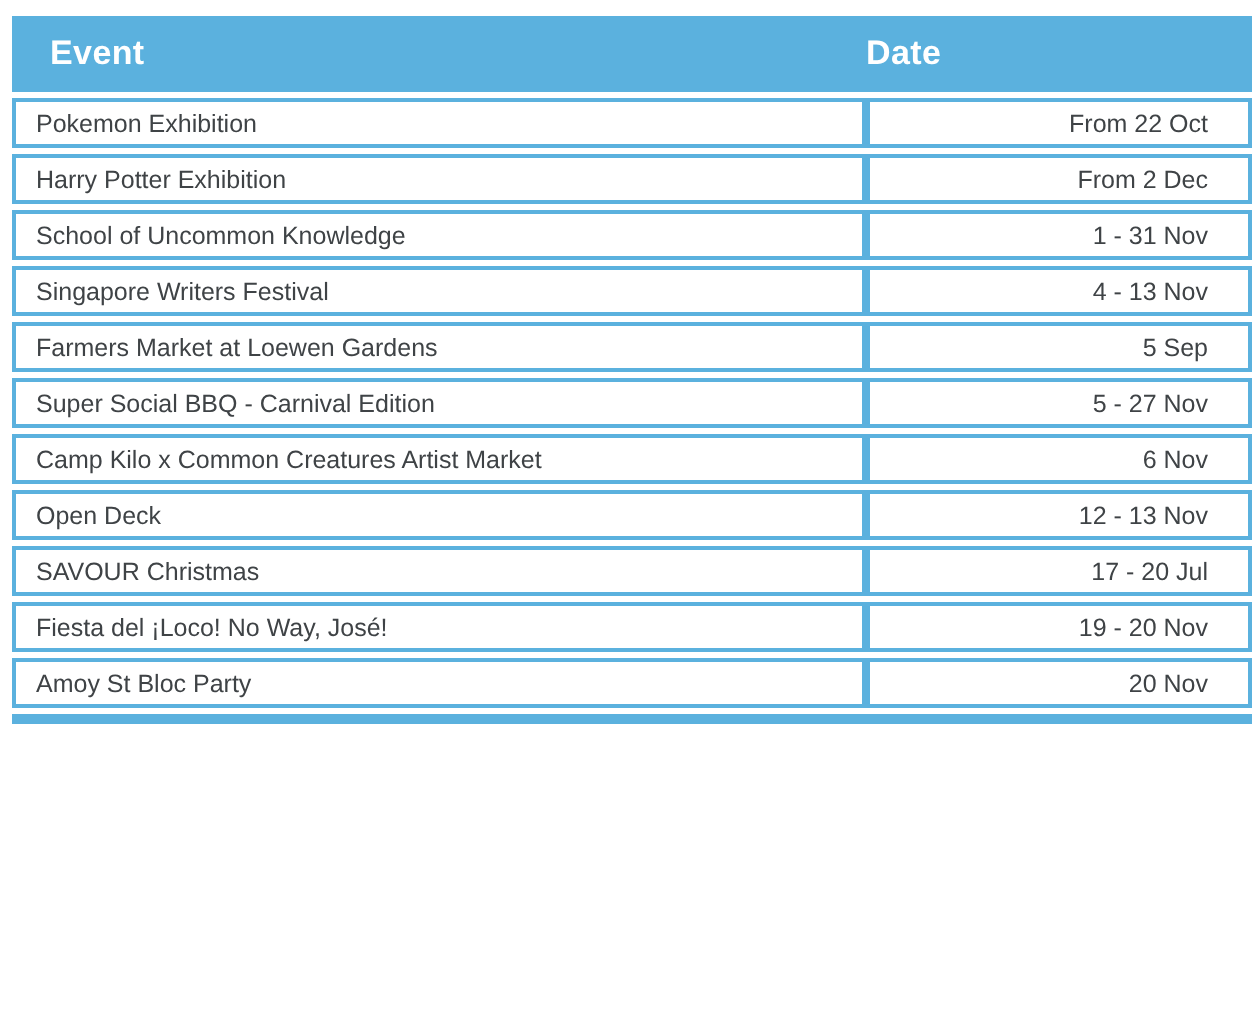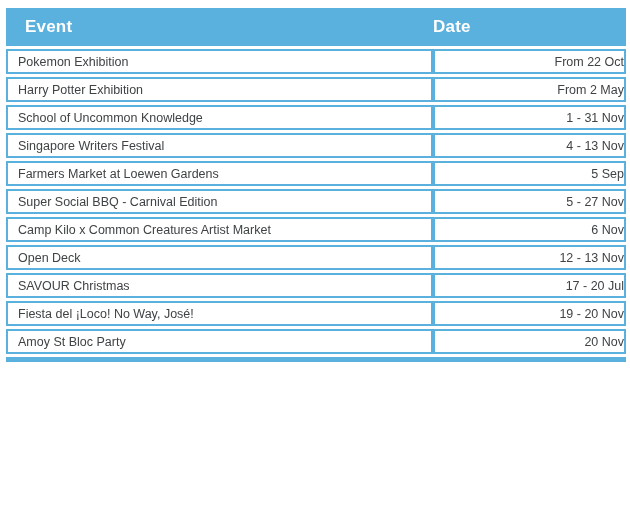--- a/index.html
+++ b/index.html
@@ -48,21 +48,21 @@
     overflow: hidden;
     white-space: nowrap;
   }
   td.event {
     text-align: left;
     padding-left: 10px;
     border-right-width: 2px;
   }
   td.date {
     text-align: right;
-    padding-right: 0;
+    padding-right: 20px;
     border-left-width: 2px;
   }
   .bottom-bar {
     height: 5px;
     background: #5BB1DE;
     width: 100%;
   }
 </style>
 </head>
 <body>
@@ -79,21 +79,21 @@
         <th class="th-date">Date</th>
       </tr>
     </thead>
     <tbody id="rows">
         <tr>
           <td class="event">Pokemon Exhibition</td>
           <td class="date">From 22 Oct</td>
         </tr>
         <tr>
           <td class="event">Harry Potter Exhibition</td>
-          <td class="date">From 2 May</td>
+          <td class="date">From 2 Dec</td>
         </tr>
         <tr>
           <td class="event">School of Uncommon Knowledge</td>
           <td class="date">1 - 31 Nov</td>
         </tr>
         <tr>
           <td class="event">Singapore Writers Festival</td>
           <td class="date">4 - 13 Nov</td>
         </tr>
         <tr>

